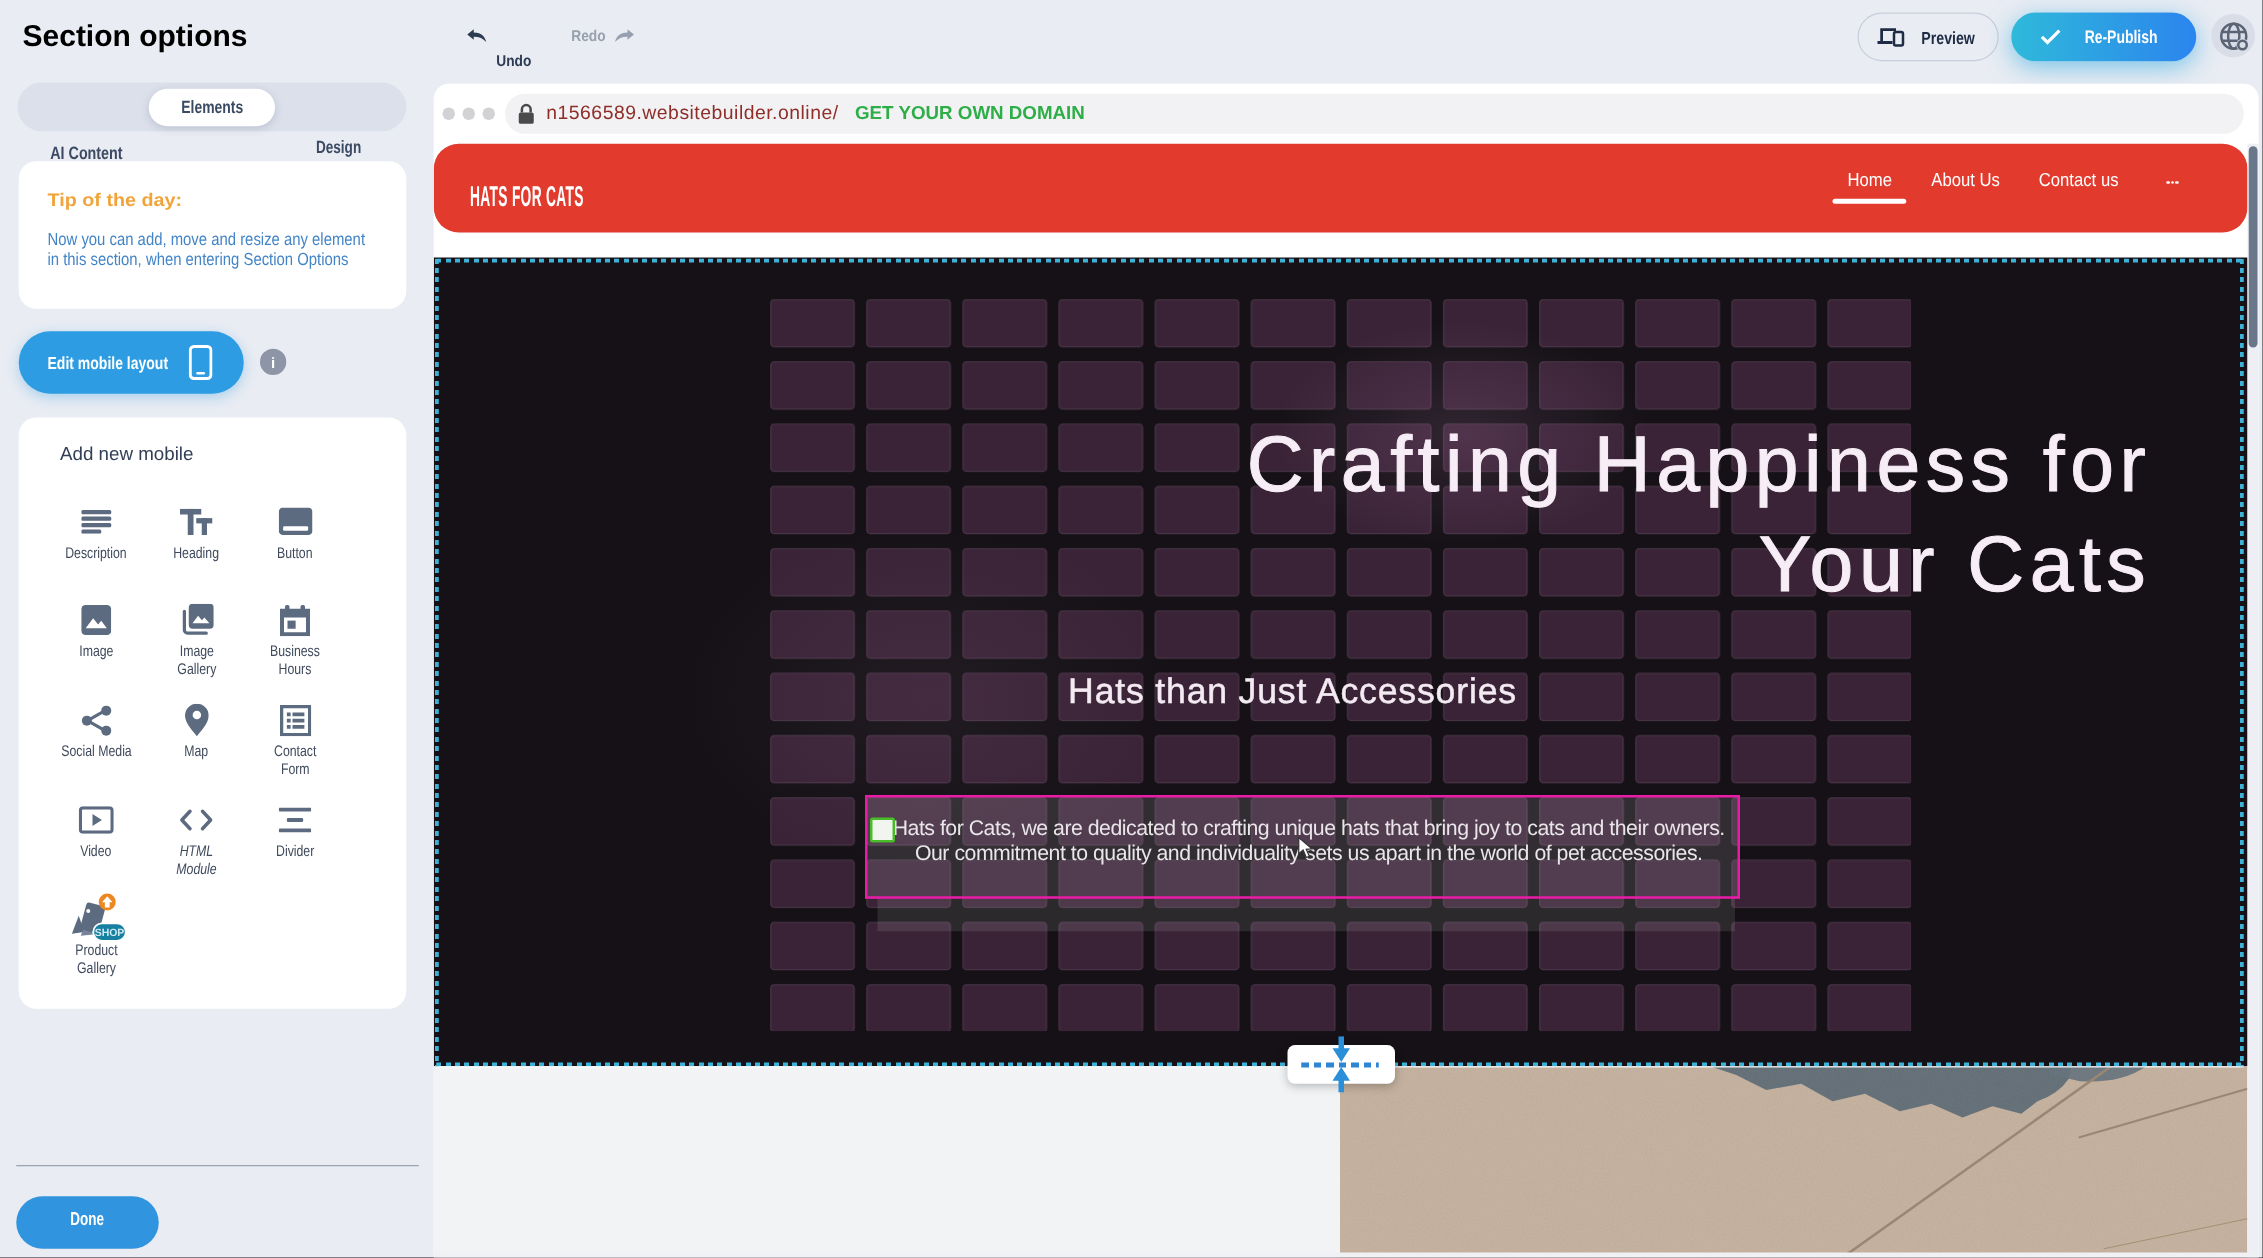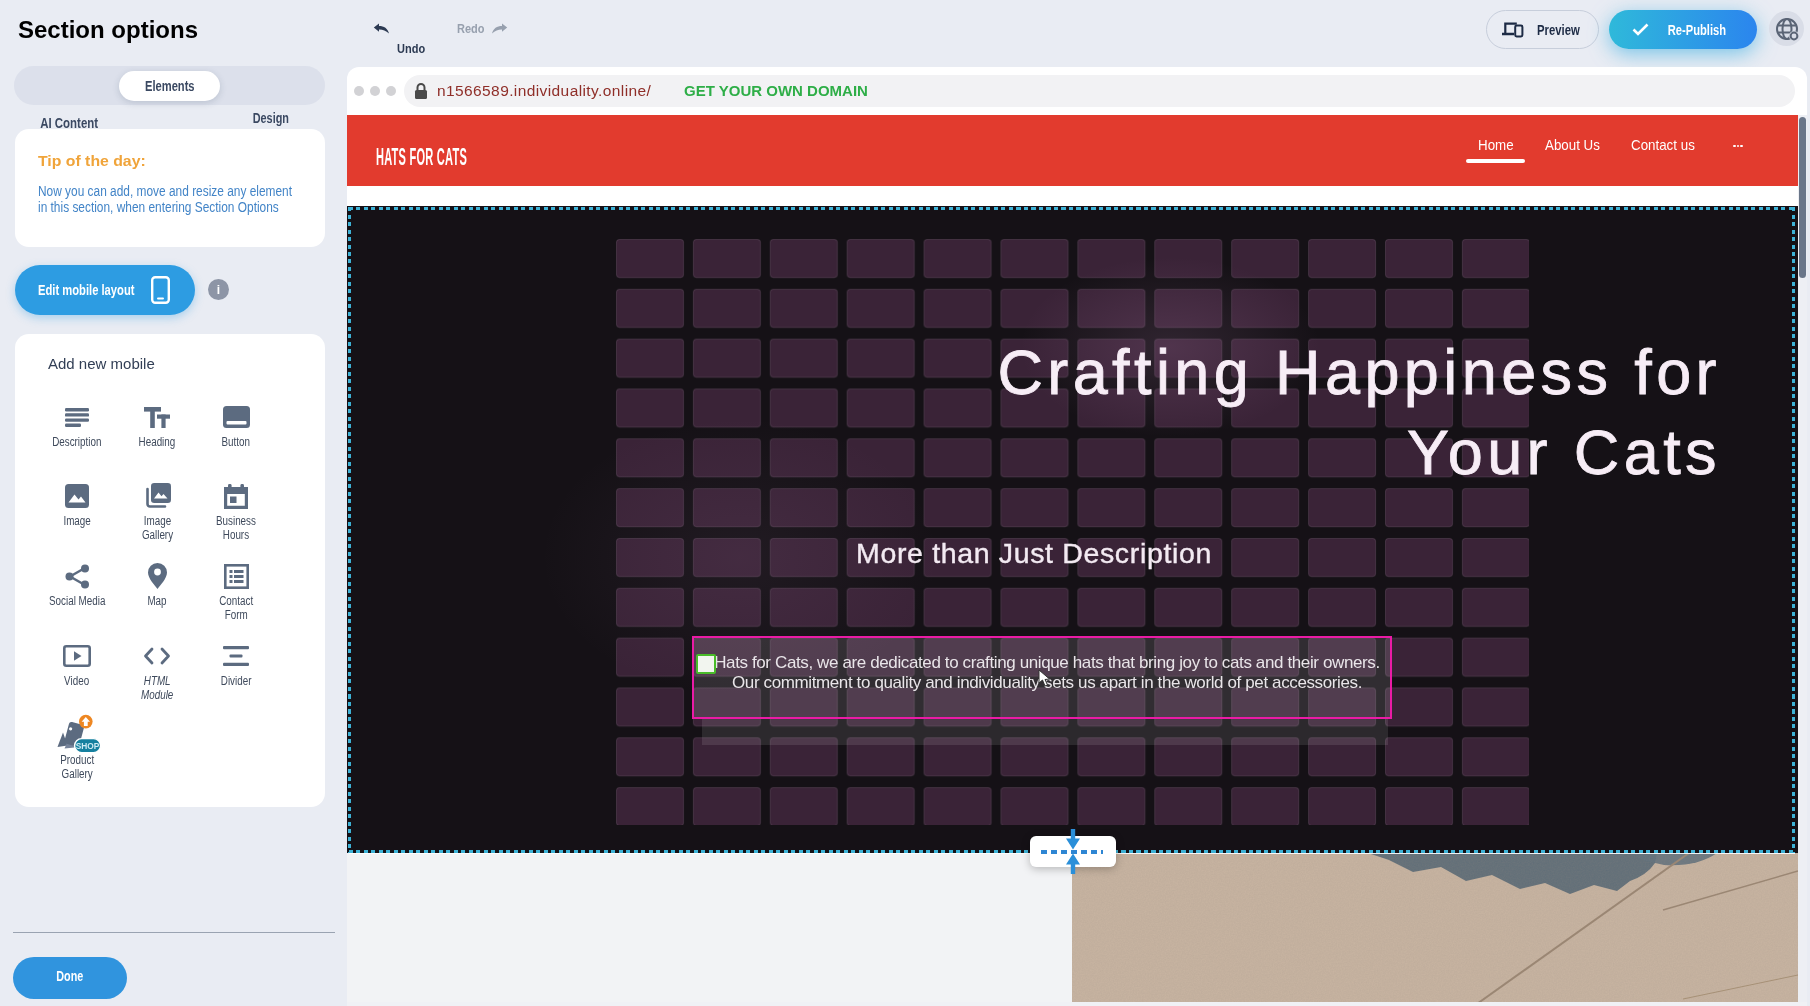--- a/index.html
+++ b/index.html
@@ -28,21 +28,21 @@
   .add-title { left:48px; top:356px; font-size:15px; color:#313e55; line-height:16px; }
   .el { width:90px; text-align:center; }
   .el .ic { height:34px; display:flex; align-items:center; justify-content:center; }
   .el .lb { margin-top:2px; font-size:12.3px; line-height:13.5px; color:#3f4a5c; }
   .sep { left:13px; top:932px; width:322px; height:1px; background:#9aa3b1; }
   .btn-done { left:13px; top:957px; width:114px; height:42px; border-radius:21px; background:#3094de; color:#fff; font-size:15px; font-weight:bold; display:flex; align-items:center; justify-content:center; }
 
   .browser { left:347px; top:67px; width:1460px; height:939px; background:#fff; border-radius:12px 12px 0 0; overflow:hidden; }
   .urlbar { position:absolute; left:57px; top:8px; width:1391px; height:32px; border-radius:16px; background:#f2f2f4; }
   .dot { position:absolute; top:18.5px; width:10px; height:10px; border-radius:50%; background:#d2d2d5; }
-  .redhead { position:absolute; left:0; top:48px; width:1451px; height:71px; background:#e23b2e; }
+  .redhead { position:absolute; left:0; top:48px; width:1451px; height:71px; background:#e23b2e;border-radius:20px; }
   .logo { position:absolute; left:29px; top:31px; color:#fff; font-size:23px; font-weight:bold; line-height:23px; letter-spacing:0.5px; transform:scaleX(0.48); transform-origin:left; white-space:nowrap; }
   .nav { position:absolute; top:22px; color:#fff; font-size:15px; line-height:15px; transform-origin:left; transform:scaleX(0.89); white-space:nowrap; }
   .hero { position:absolute; left:0; top:139px; width:1451px; height:647px; background:#151116; overflow:hidden; }
   .hero-h1 { position:absolute; left:0px; top:126px; width:1374px; padding-left:4px; text-align:right; color:#f7edf6; font-size:63px; line-height:80px; letter-spacing:4.4px; -webkit-text-stroke:0.8px #f7edf6; }
   .hero-h2 { position:absolute; left:0px; top:330px; width:1374px; text-align:center; color:#f3eaf2; font-size:28.5px; line-height:34px; letter-spacing:0.65px; -webkit-text-stroke:0.4px #f3eaf2; }
   .desc-box { position:absolute; left:345px; top:430px; width:700px; height:83px; border:2px solid #ea1ba6; background:rgba(255,255,255,0.12); }
   .desc-band { position:absolute; left:355px; top:513px; width:686px; height:26px; background:rgba(255,255,255,0.10); }
   .handle { position:absolute; left:349px; top:448px; width:20px; height:20px; background:#f2f5ef; border:2.5px solid #49bc29; border-radius:2px; }
   .desc-text { position:absolute; left:364px; top:446.5px; width:672px; text-align:center; color:#e9e5e9; font-size:17px; line-height:20.4px; letter-spacing:-0.38px; }
   .bottom-white { position:absolute; left:0; top:786px; width:725px; height:153px; background:#f2f3f5; }
@@ -271,21 +271,21 @@
 
   <div class="abs browser">
     <div class="dot" style="left:6.5px;"></div>
     <div class="dot" style="left:22.5px;"></div>
     <div class="dot" style="left:38.5px;"></div>
     <div class="urlbar"></div>
     <svg style="position:absolute;left:67px;top:15px;" width="14" height="18" viewBox="0 0 14 18">
       <rect x="1" y="8" width="12" height="9" rx="1.5" fill="#4a4a4a"></rect>
       <path d="M3.5 8 V5.5 a3.5 3.5 0 0 1 7 0 V8" fill="none" stroke="#4a4a4a" stroke-width="2"></path>
     </svg>
-    <div style="position:absolute;left:90px;top:15px;font-size:15.5px;line-height:17px;color:#8f2e28;letter-spacing:0.4px;">n1566589.individuality.online/</div>
+    <div style="position:absolute;left:90px;top:15px;font-size:15.5px;line-height:17px;color:#8f2e28;letter-spacing:0.4px;">n1566589.websitebuilder.online/</div>
     <div style="position:absolute;left:337px;top:16px;font-size:15px;line-height:15px;font-weight:bold;color:#2eae47;">GET YOUR OWN DOMAIN</div>
 
     <div class="redhead">
       <div class="logo">HATS FOR CATS</div>
       <div class="nav" style="left:1131px;">Home</div>
       <div style="position:absolute;left:1119px;top:44px;width:59px;height:3.5px;background:#fff;border-radius:2px;"></div>
       <div class="nav" style="left:1198px;">About Us</div>
       <div class="nav" style="left:1284px;">Contact us</div>
       <div style="position:absolute;left:1386px;top:29.5px;display:flex;gap:1px;">
         <div style="width:2.6px;height:2.6px;border-radius:50%;background:#fff;"></div>
@@ -299,21 +299,21 @@
         <defs>
           <pattern id="gridp" width="76.9" height="49.83" patternUnits="userSpaceOnUse">
             <rect x="0.5" y="0.5" width="67" height="38" rx="3" fill="#3a2337" stroke="rgba(190,150,185,0.18)" stroke-width="1"></rect>
           </pattern>
         </defs>
         <rect x="0" y="0" width="913" height="586" fill="url(#gridp)"></rect>
       </svg>
       <div style="position:absolute;left:673px;top:51px;width:300px;height:180px;background:radial-gradient(closest-side,rgba(205,150,200,0.15),transparent);"></div>
       <div style="position:absolute;left:193px;top:211px;width:400px;height:280px;background:radial-gradient(closest-side,rgba(180,140,180,0.08),transparent);"></div>
       <div class="hero-h1">Crafting Happiness for<br>Your Cats</div>
-      <div class="hero-h2">More than Just Description</div>
+      <div class="hero-h2">Hats than Just Accessories</div>
       <div class="desc-band"></div>
       <div class="desc-box"></div>
       <div class="desc-text">Hats for Cats, we are dedicated to crafting unique hats that bring joy to cats and their owners. Our commitment to quality and individuality sets us apart in the world of pet accessories.</div>
       <div class="handle"></div>
       <svg style="position:absolute;left:691px;top:463px;" width="13" height="18" viewBox="0 0 13 18">
         <path d="M1 1 L1 14 L4.5 11 L7 17 L9.5 16 L7 10.5 L11.5 10 Z" fill="#fff" stroke="#333" stroke-width="1"></path>
       </svg>
     </div>
 
     <div class="bottom-white"></div>

